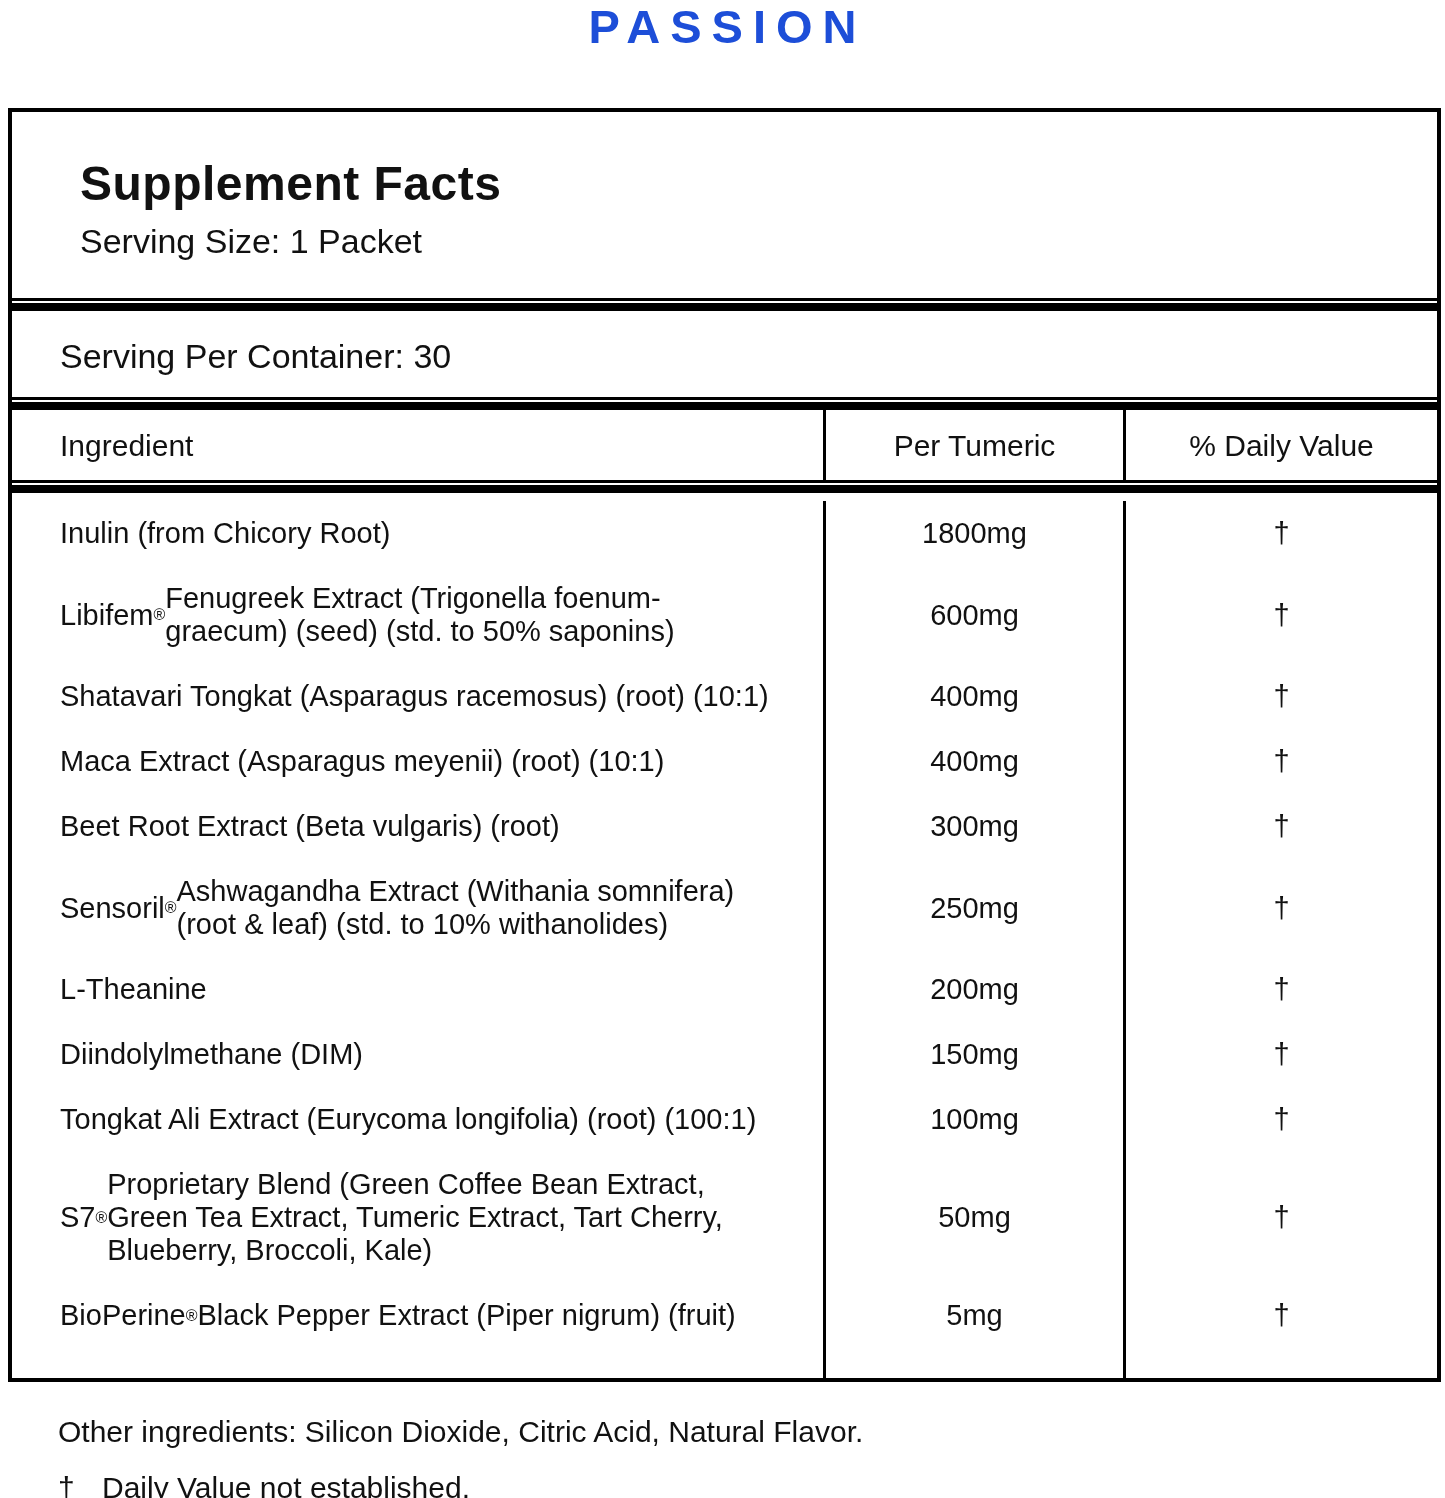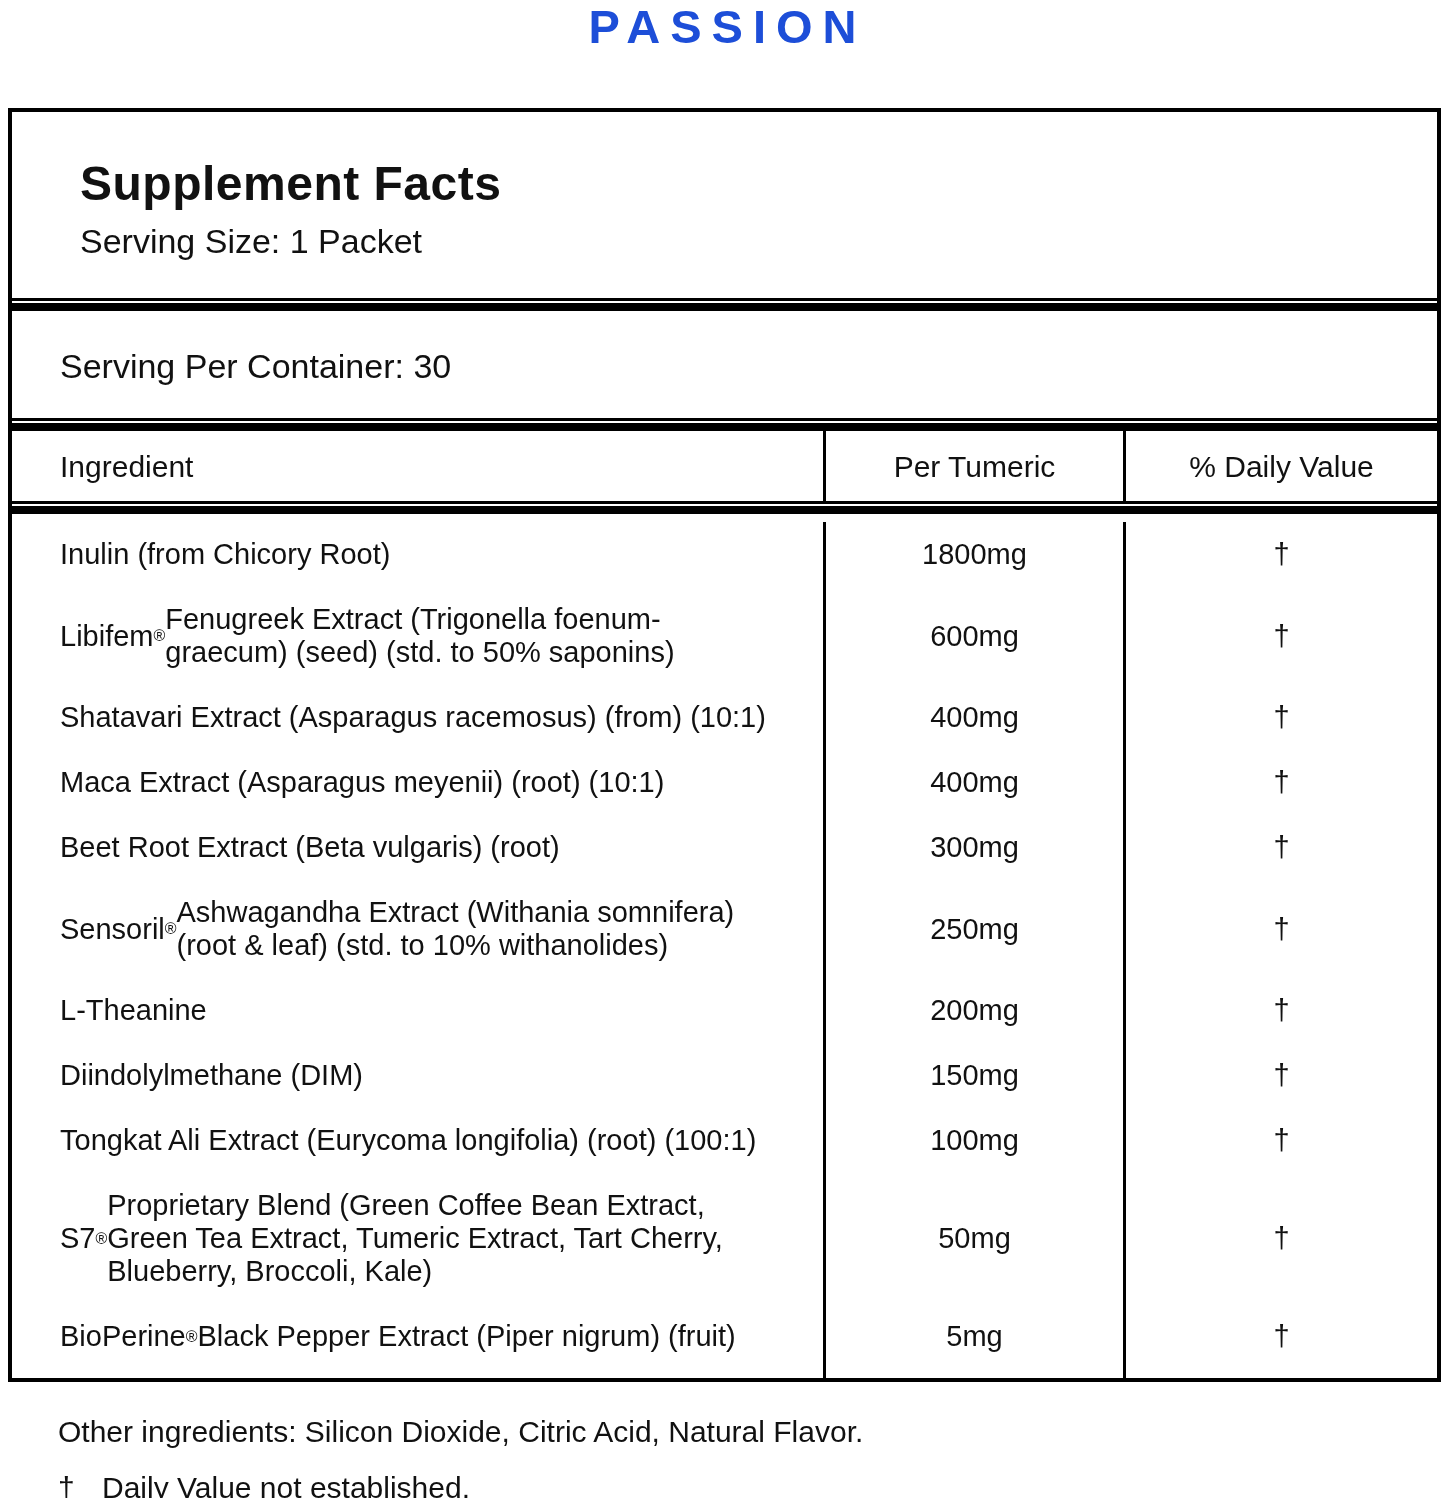--- a/index.html
+++ b/index.html
@@ -59,22 +59,22 @@
     letter-spacing: 0.5px;
   }
   .serving-size {
     margin-top: 12px;
     font-size: 34px;
     font-weight: 400;
     line-height: 1.15;
   }
   .sec2 {
     box-sizing: border-box;
-    height: 107px;
-    padding: 36px 40px 0 48px;
+    height: 86px;
+    padding: 26px 40px 0 48px;
     font-size: 34px;
     font-weight: 400;
     flex: none;
   }
   .thead {
     box-sizing: border-box;
     height: 70px;
     flex: none;
   }
   .trow {
@@ -188,21 +188,21 @@
         <div class="c3">†</div>
       </div>
 
       <div class="trow">
         <div class="c1 supify">Libifem<sup>®</sup> Fenugreek Extract (Trigonella foenum-graecum) (seed) (std. to 50% saponins)</div>
         <div class="c2">600mg</div>
         <div class="c3">†</div>
       </div>
 
       <div class="trow">
-        <div class="c1 supify">Shatavari Extract (Asparagus racemosus) (from) (10:1)</div>
+        <div class="c1 supify">Shatavari Tongkat (Asparagus racemosus) (root) (10:1)</div>
         <div class="c2">400mg</div>
         <div class="c3">†</div>
       </div>
 
       <div class="trow">
         <div class="c1 supify">Maca Extract (Asparagus meyenii) (root) (10:1)</div>
         <div class="c2">400mg</div>
         <div class="c3">†</div>
       </div>
 

